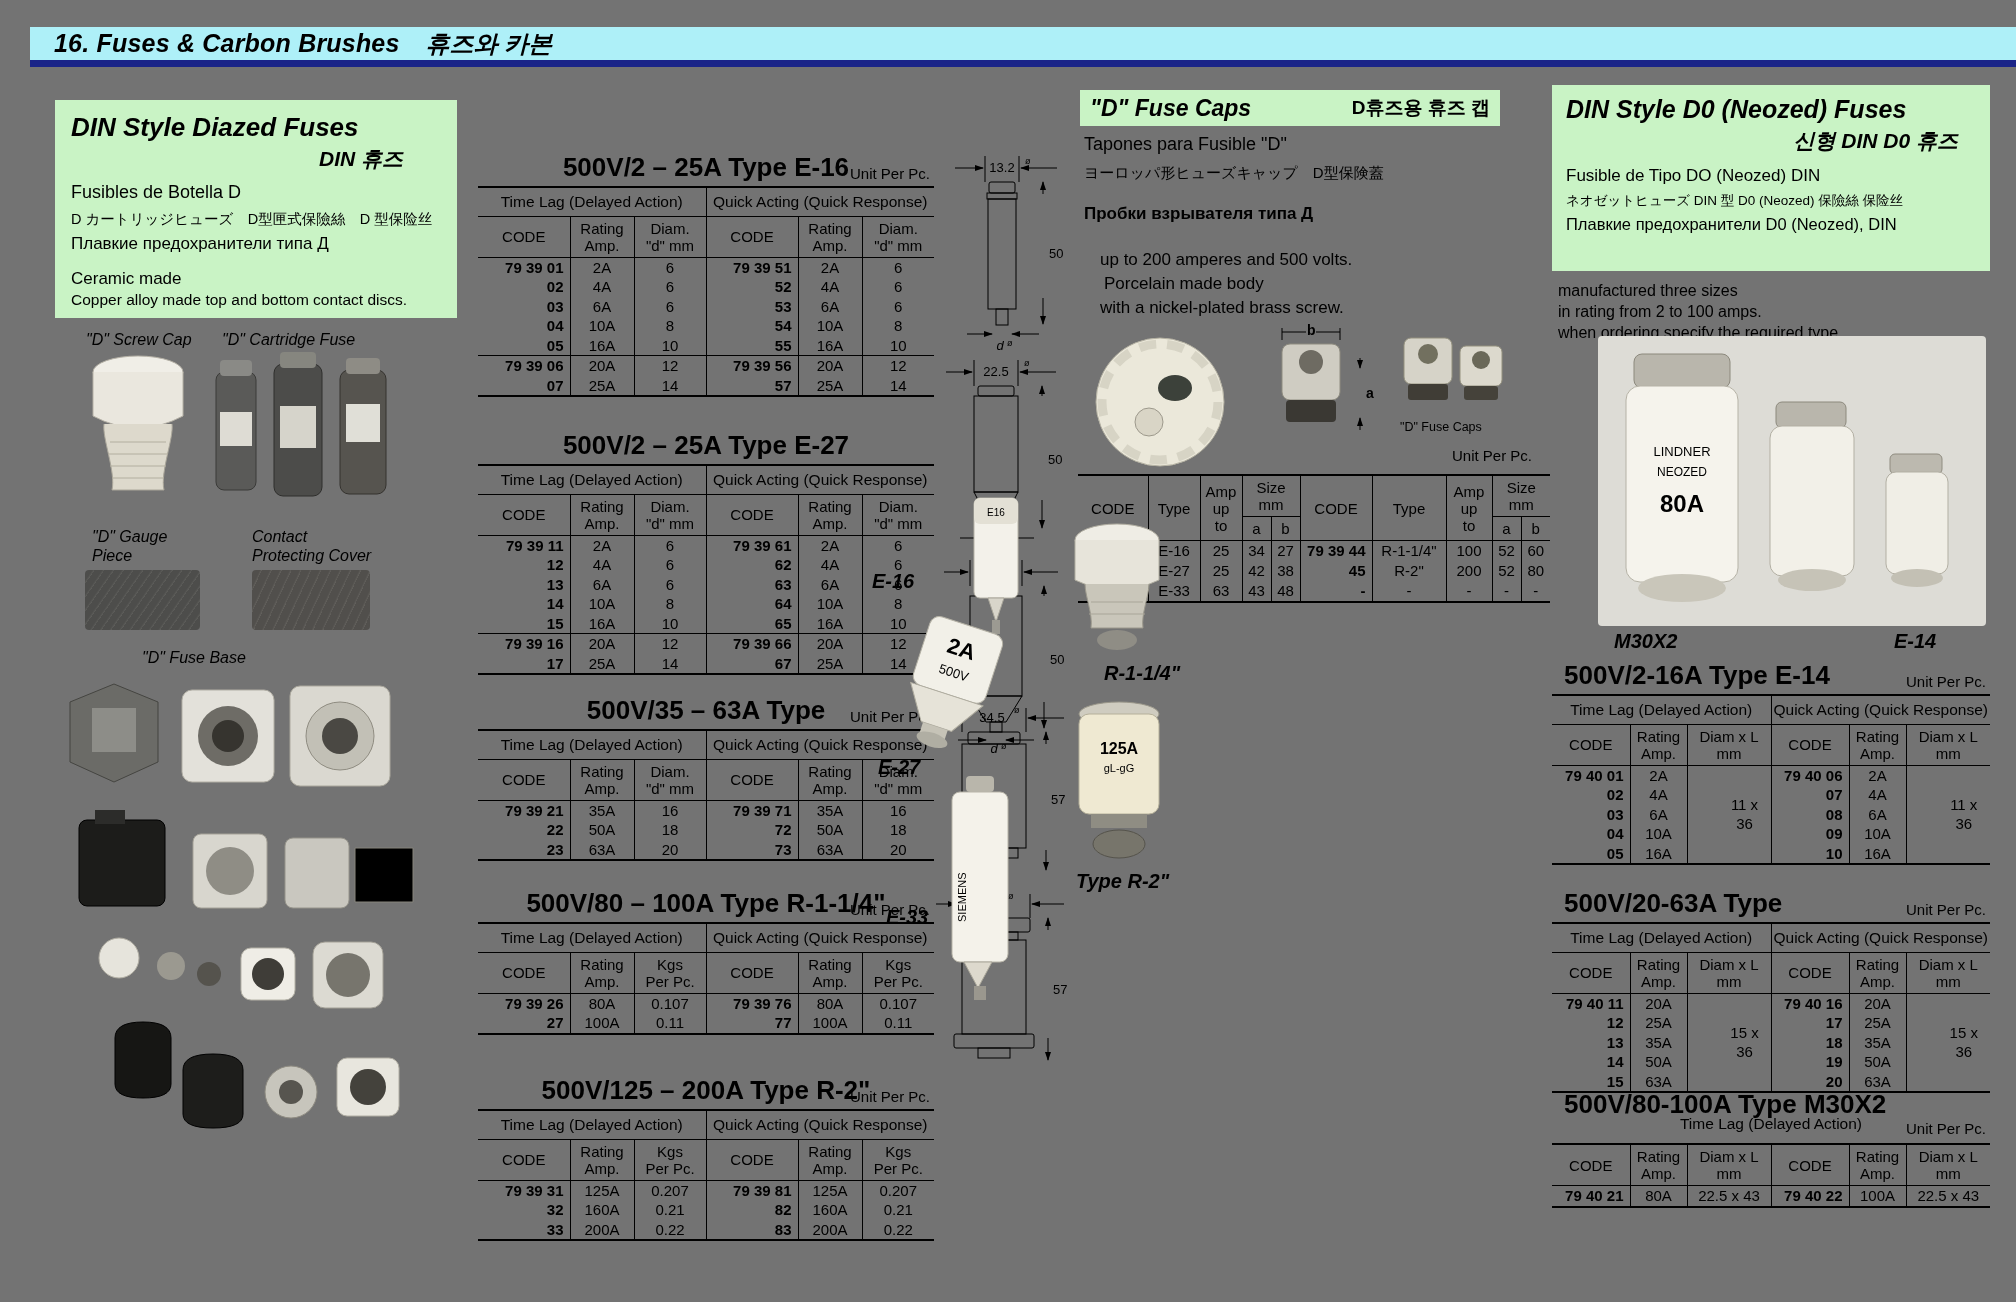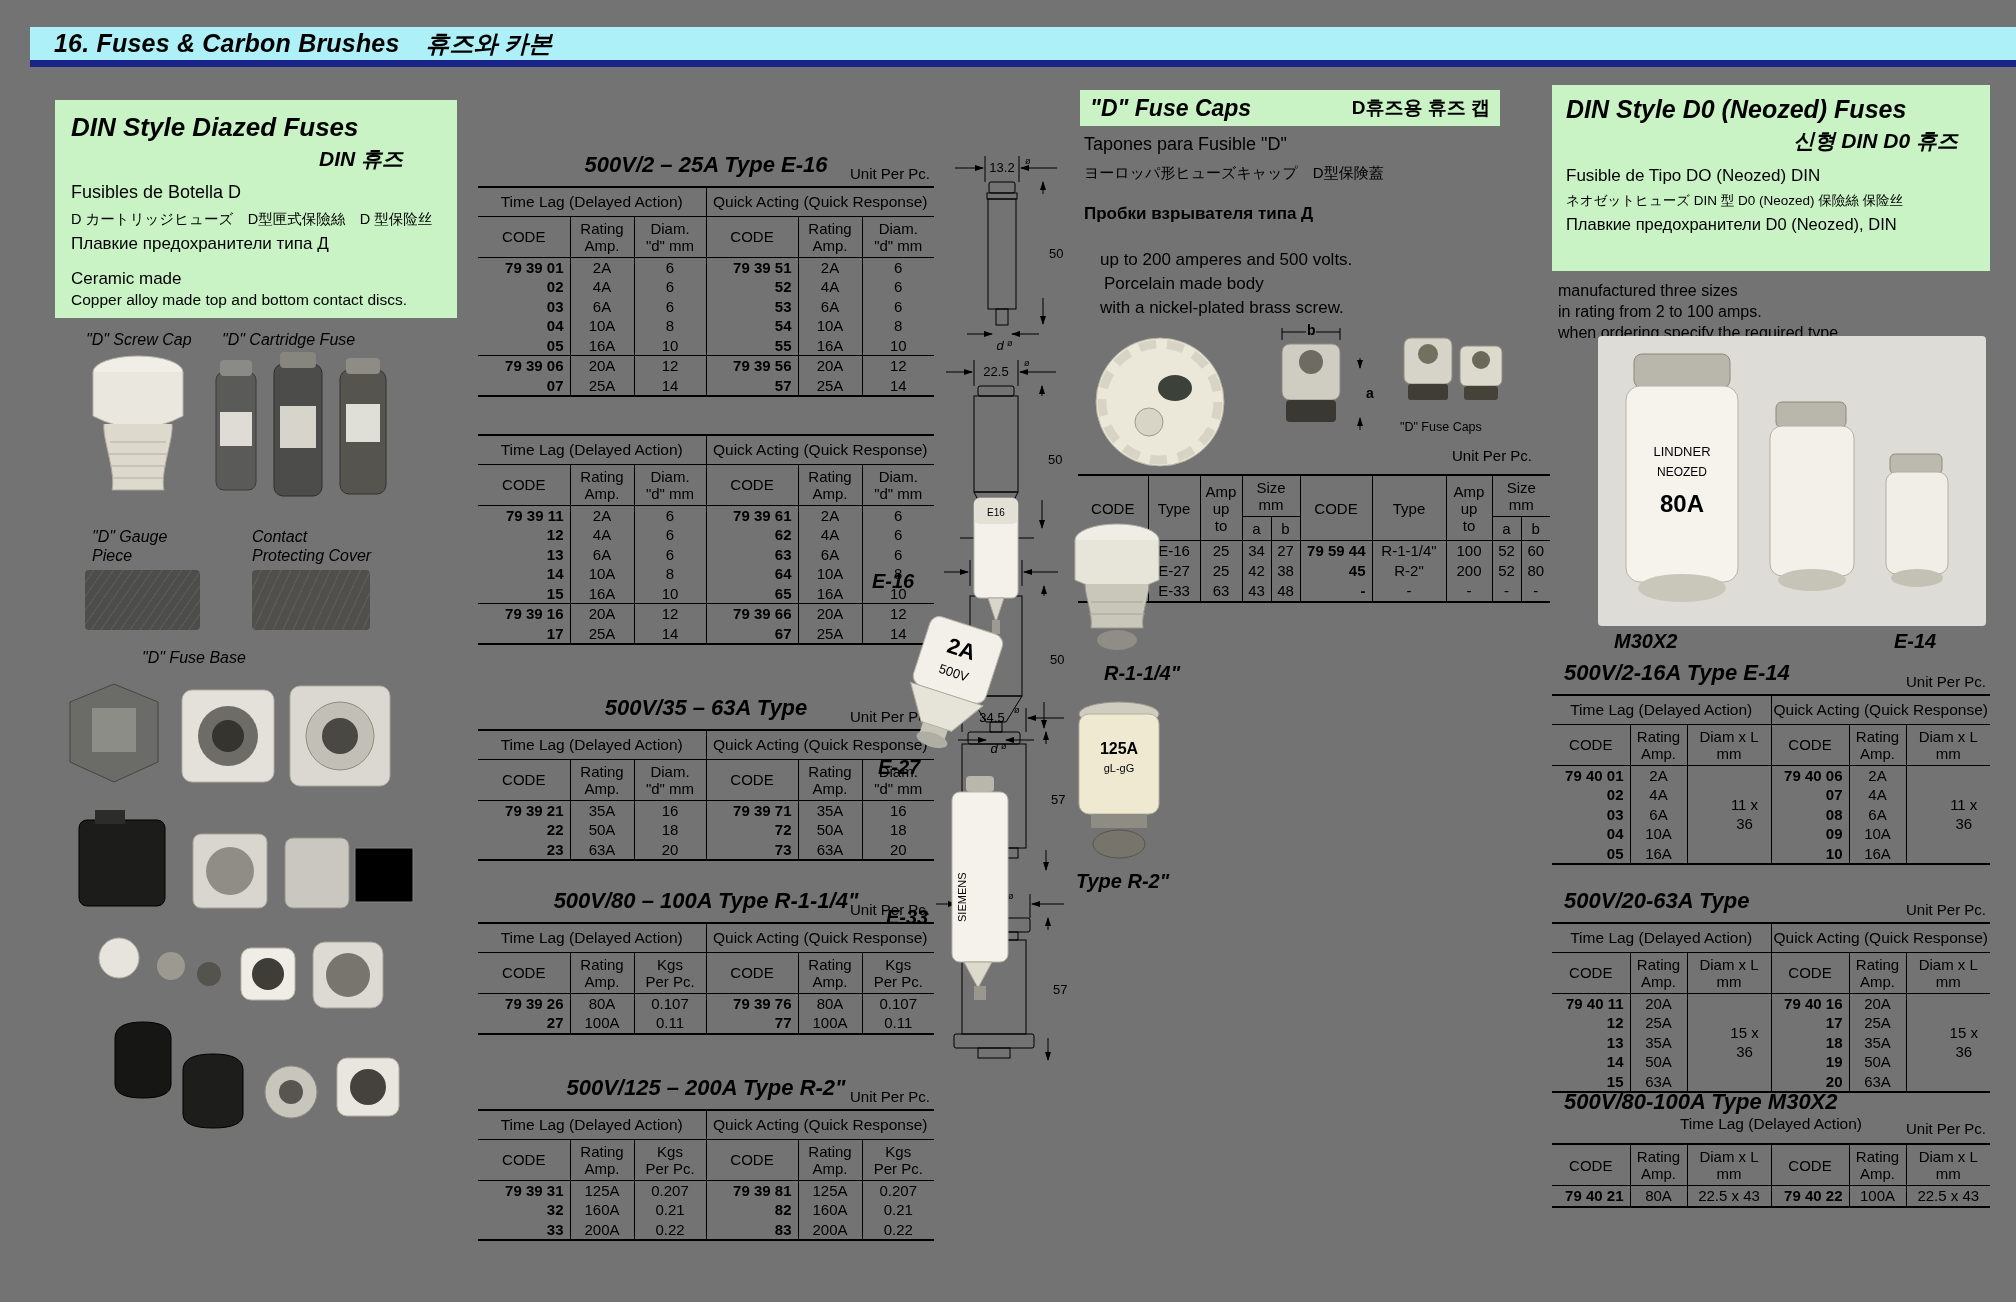--- a/index.html
+++ b/index.html
@@ -20,21 +20,21 @@
   #left-panel .l2{font-size:14.5px;margin-top:7px;}
   #left-panel .l3{font-size:17px;margin-top:5px;}
   #left-panel .n1{font-size:17px;margin-top:15px;}
   #left-panel .n2{font-size:15.5px;margin-top:2px;}
   .plabel{font-style:italic;font-size:16px;line-height:19px;}
   
   #diazed-bar{left:480px;top:108px;width:420px;height:34px;display:flex;align-items:center;justify-content:center;
               font-size:25px;font-weight:bold;font-style:italic;}
   .tblock{position:absolute;width:456px;}
   .trow{position:relative;height:30px;}
-  .ttitle{display:block;text-align:center;font-size:22px;font-weight:bold;font-style:italic;}
+  .ttitle{display:block;text-align:center;font-size:26px;font-weight:bold;}
   .ttitle.left{text-align:left;padding-left:12px;}
   .unit{position:absolute;right:4px;bottom:0;font-size:15px;}
   .prerow{position:relative;height:24px;font-size:15.5px;text-align:center;}
   .prerow .unit{bottom:2px;}
   
   .ftable{border-collapse:collapse;table-layout:fixed;width:100%;margin-top:4px;
           border-top:2px solid #000;border-bottom:2px solid #000;font-size:15px;}
   .ftable td{padding:0 3px;text-align:center;line-height:19.5px;overflow:hidden;}
   .ftable td.ghead{font-size:15.5px;border-bottom:1.6px solid #000;padding:4px 0;}
   .ftable td.chead{border-bottom:1.6px solid #000;padding:3px 1px;white-space:pre-line;line-height:17px;vertical-align:middle;}
@@ -239,20 +239,23 @@
               <td class="vr">14</td>
               <td class="code vr">57</td>
               <td class="vr">25A</td>
               <td class="">14</td>
             </tr>
           </tbody>
         </table>
       </div>
   </div>
   <div class="tblock" style="left:478px;top:430px;">
+    <div class="trow">
+        <span class="ttitle">500V/2 – 25A Type E-27</span>
+      </div>
     <div>
         <table class="ftable">
           <colgroup>
             <col style="width: 92px;">
             <col style="width: 64px;">
             <col style="width: 72px;">
             <col style="width: 92px;">
             <col style="width: 64px;">
             <col style="width: 72px;">
           </colgroup>
@@ -687,21 +690,21 @@
               <td class="chead vr">b</td>
               <td class="chead vr">a</td>
               <td class="chead">b</td>
             </tr>
             <tr>
               <td class="code vr">79 39 41</td>
               <td class="vr">E-16</td>
               <td class="vr">25</td>
               <td class="vr">34</td>
               <td class="vr">27</td>
-              <td class="code vr">79 59 44</td>
+              <td class="code vr">79 39 44</td>
               <td class="vr">R-1-1/4"</td>
               <td class="vr">100</td>
               <td class="vr">52</td>
               <td class="">60</td>
             </tr>
             <tr>
               <td class="code vr">42</td>
               <td class="vr">E-27</td>
               <td class="vr">25</td>
               <td class="vr">42</td>

